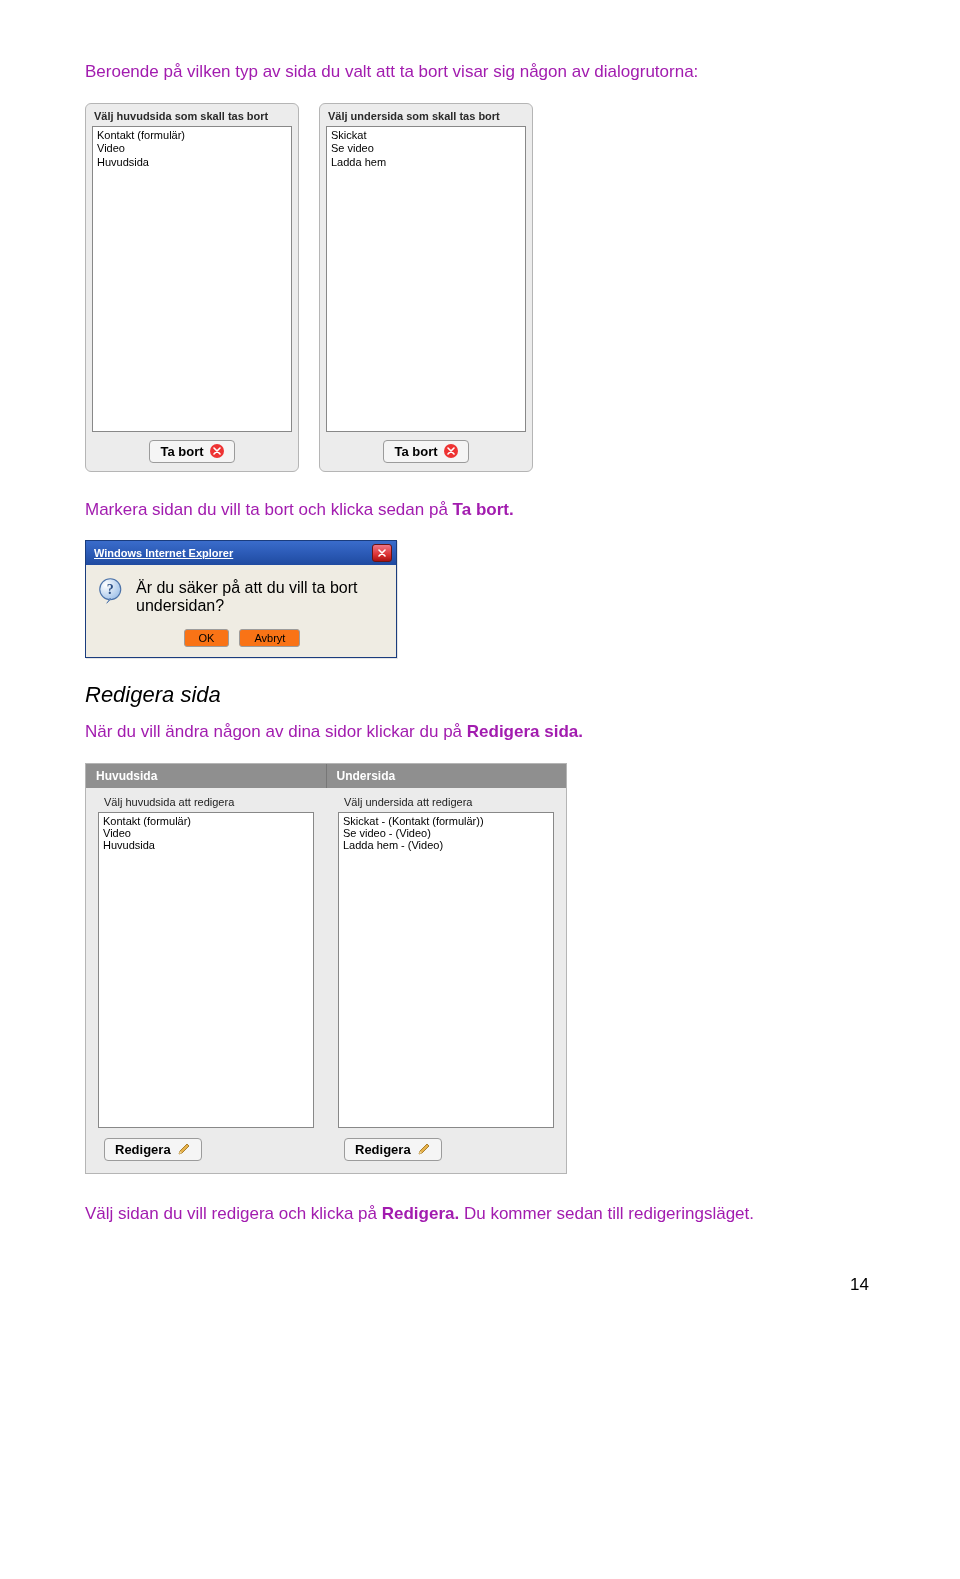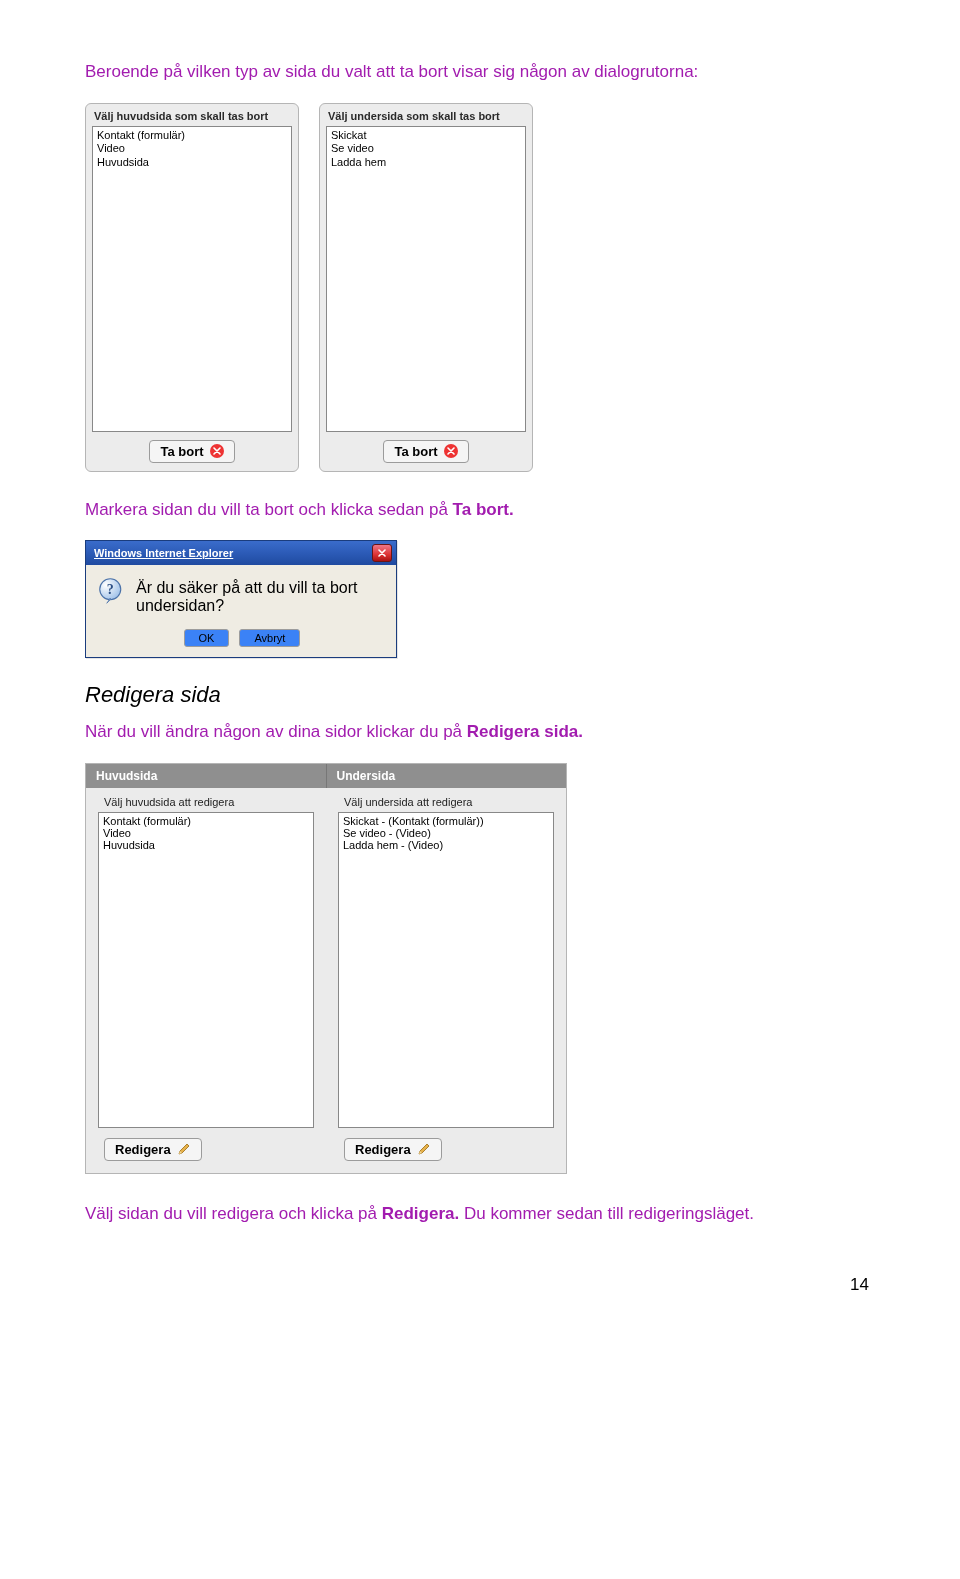--- a/index.html
+++ b/index.html
@@ -74,21 +74,21 @@
     gap: 6px;
     background: #f5f5f5;
     border: 1px solid #9b9b9b;
     border-radius: 4px;
     padding: 3px 10px;
     font-size: 13px;
     font-weight: bold;
     cursor: pointer;
   }
   .xp-btn-plain {
-    background: #3b82f6;
+    background: #f97316;
     border: 1px solid #9c9c9c;
     border-radius: 3px;
     padding: 2px 14px;
     font-size: 11px;
     cursor: pointer;
   }
 
   .close-circle {
     width: 14px; height: 14px;
     border-radius: 50%;

